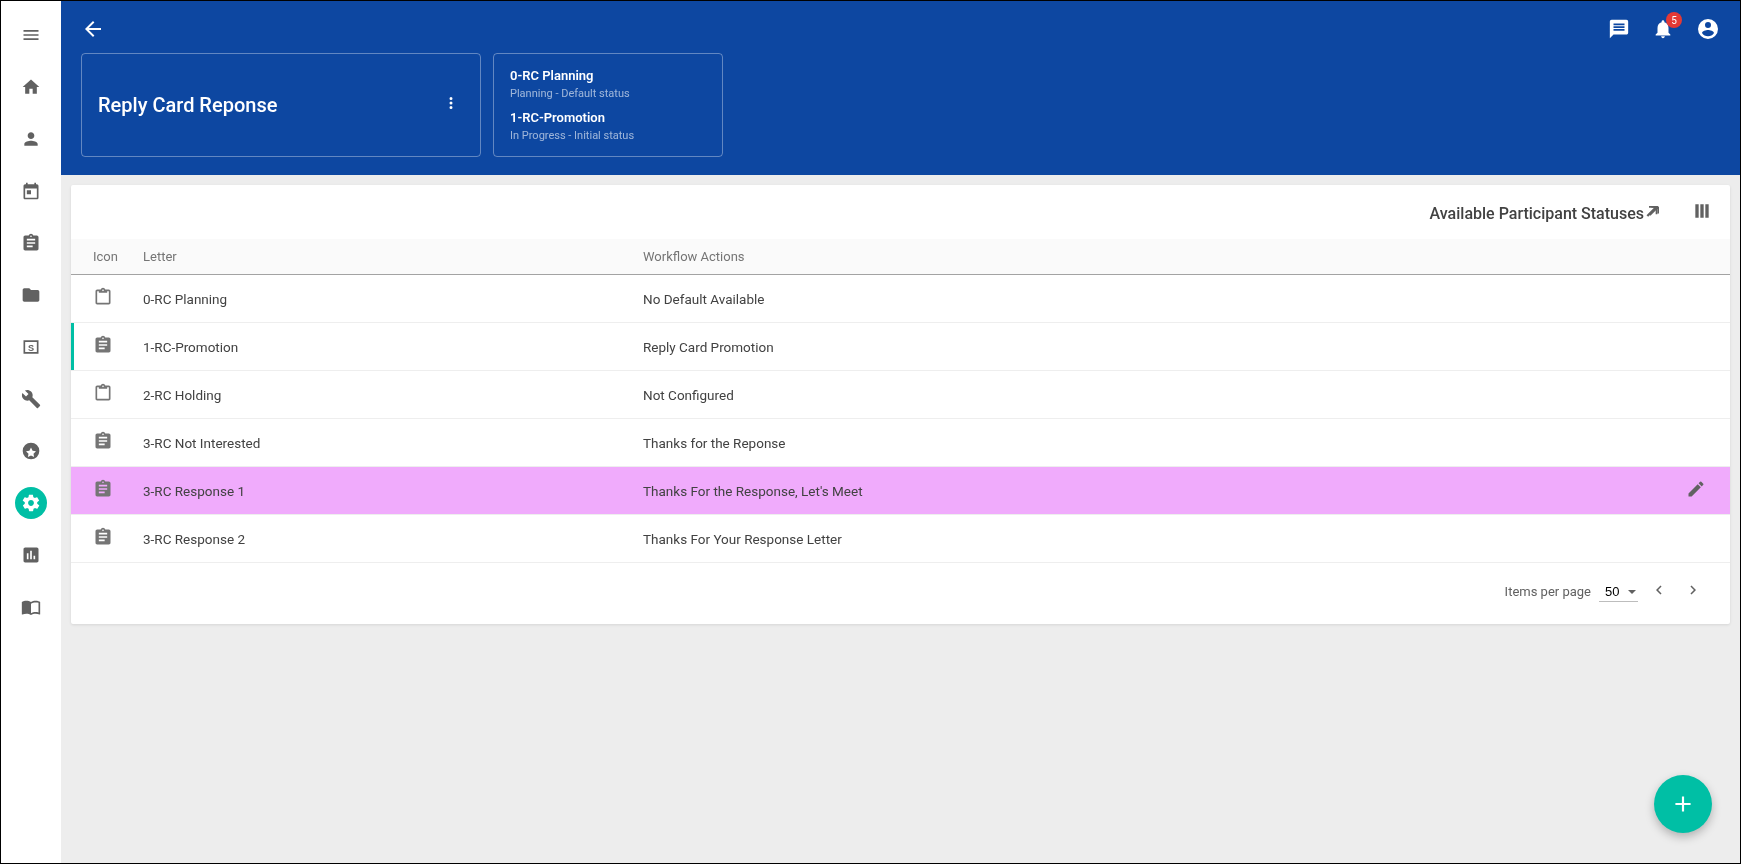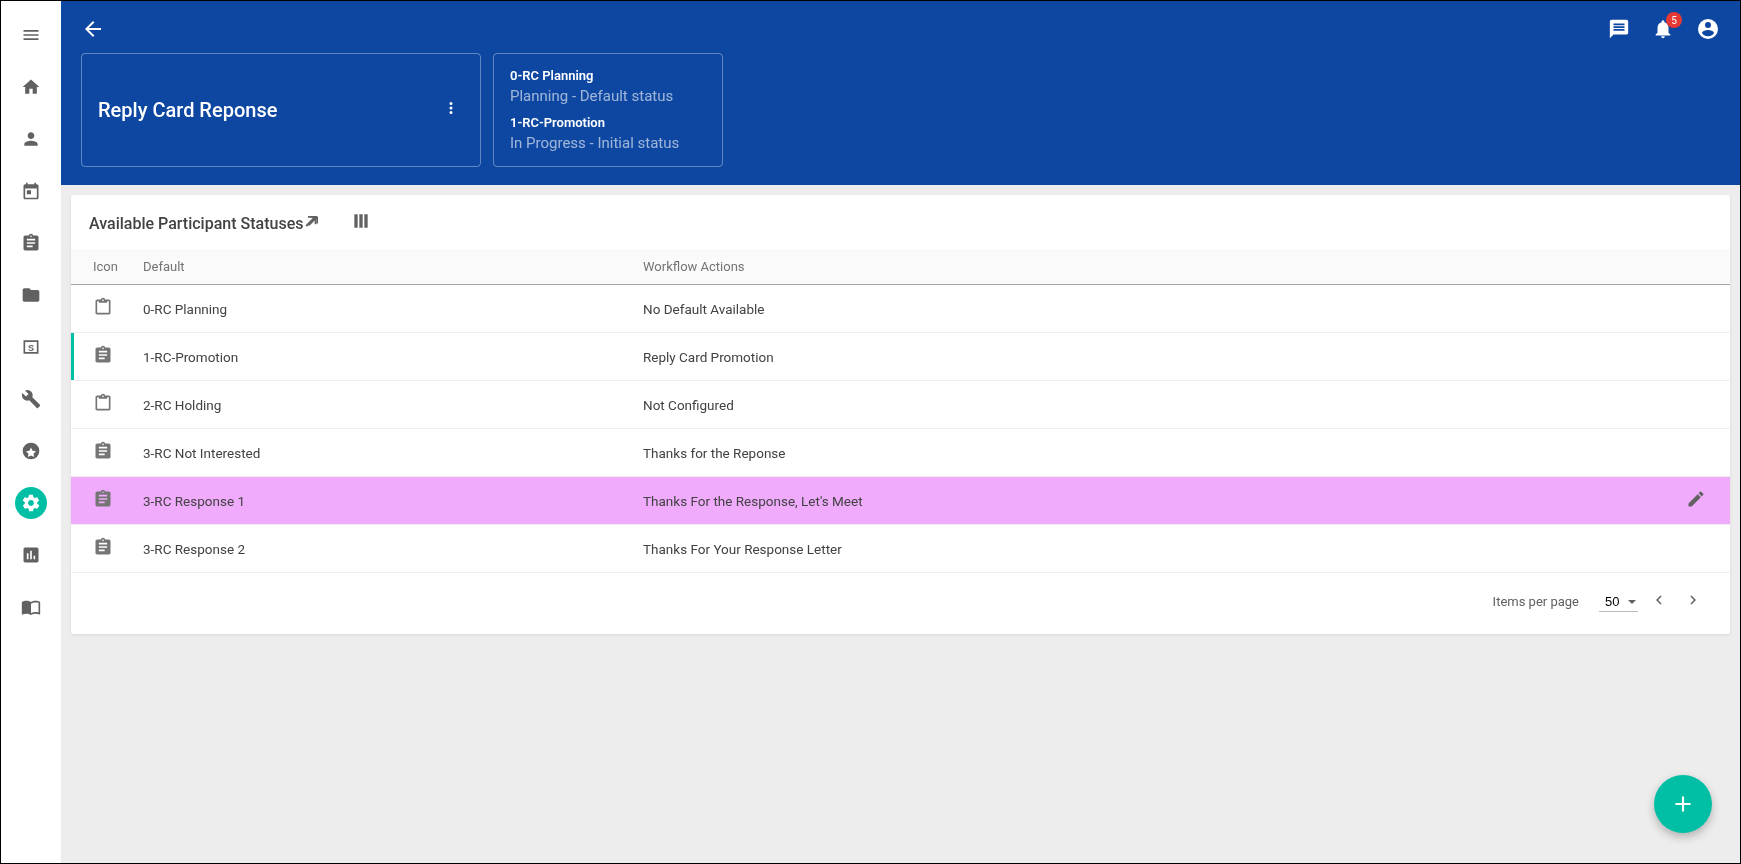--- a/index.html
+++ b/index.html
@@ -110,39 +110,39 @@
   }
   .hcard.main .title {
     font-size: 20px;
     font-weight: 500;
   }
   .hcard.detail {
     width: 230px;
     font-size: 13px;
   }
   .hcard.detail .line-bold { font-weight: 600; color: #fff; }
-  .hcard.detail .line-sub { color: rgba(255,255,255,0.6); margin-top: 4px; margin-bottom: 10px; font-size: 15px; }
+  .hcard.detail .line-sub { color: rgba(255,255,255,0.6); margin-top: 4px; margin-bottom: 10px; font-size: 11px; }
   .hcard.detail .line-sub.last { margin-bottom: 0; }
   .kebab { cursor: pointer; padding: 4px; }
 
   
   .content-wrap {
     flex: 1;
     padding: 10px 10px;
     overflow: auto;
   }
   .content-card {
     background: #fff;
     border-radius: 2px;
     box-shadow: 0 1px 3px rgba(0,0,0,0.1);
   }
   .card-head {
     display: flex;
     align-items: center;
-    justify-content: flex-start;
+    justify-content: flex-end;
     padding: 16px 18px 14px 18px;
   }
   .card-head .title {
     font-size: 16px;
     font-weight: 500;
     color: #424242;
   }
   .card-head .right-icons {
     display: flex;
     gap: 28px;
@@ -194,21 +194,20 @@
   }
   .paginator .pp-select {
     border: none;
     border-bottom: 1px solid #bdbdbd;
     padding: 2px 18px 2px 6px;
     font-size: 13px;
     background: transparent;
     -webkit-appearance: none;
     appearance: none;
     position: relative;
-    margin-left: 12px;
   }
   .pp-select-wrap { position: relative; }
   .pp-select-wrap::after {
     content: "";
     position: absolute;
     right: 2px;
     top: 8px;
     border-left: 4px solid transparent;
     border-right: 4px solid transparent;
     border-top: 4px solid #616161;
@@ -366,21 +365,21 @@
               <svg width="20" height="20" viewBox="0 0 24 24" fill="#616161">
                   <path d="M4 4h4v16H4zM10 4h4v16h-4zM16 4h4v16h-4z"></path>
                 </svg>
             </div>
           </div>
         </div>
         <table class="status-table">
           <thead>
             <tr>
               <th class="col-icon">Icon</th>
-              <th class="col-status">Default</th>
+              <th class="col-status">Letter</th>
               <th>Workflow Actions</th>
               <th class="col-edit"></th>
             </tr>
           </thead>
           <tbody id="status-tbody">
               <tr>
                 <td class="col-icon clip-icon"><svg width="20" height="20" viewBox="0 0 24 24">
                     <path d="M19 3h-4.2A3 3 0 0 0 12 1a3 3 0 0 0-2.8 2H5c-1.1 0-2 .9-2 2v14c0 1.1.9 2 2 2h14c1.1 0 2-.9 2-2V5c0-1.1-.9-2-2-2zm-7 0c.6 0 1 .4 1 1s-.4 1-1 1-1-.4-1-1 .4-1 1-1zm7 16H5V5h2v2h10V5h2v14z"></path>
                   </svg></td>
                 <td>0-RC Planning</td>

